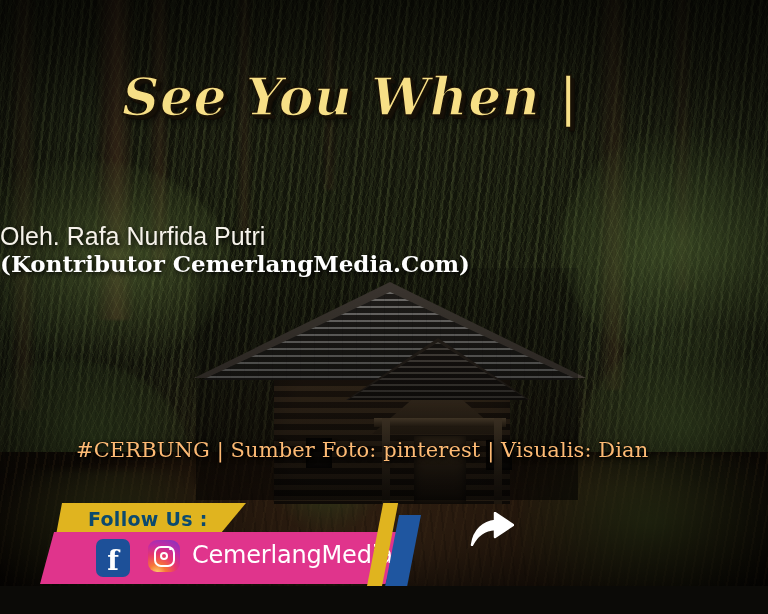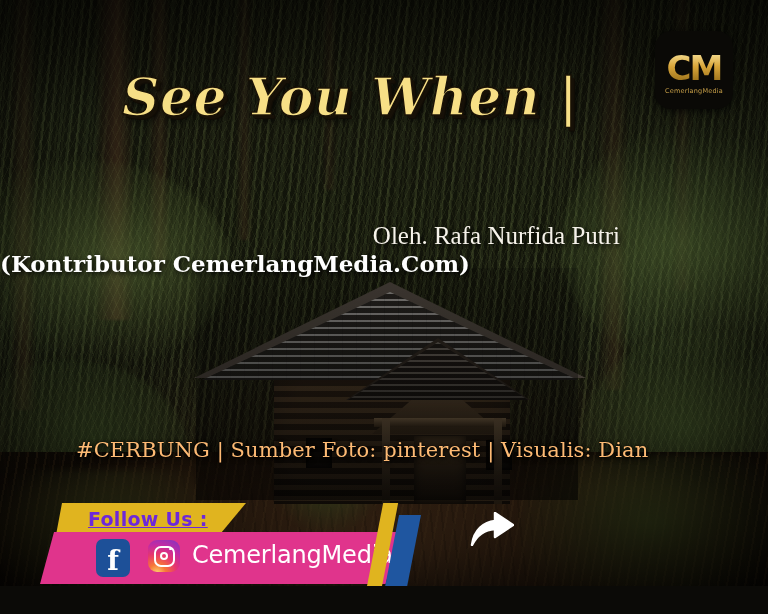--- a/index.html
+++ b/index.html
@@ -187,22 +187,22 @@
     color:#0d0a06;
     -webkit-text-stroke:1.6px #e8c860;
     text-shadow:
       2px 0 0 #e8c860, -2px 0 0 #e8c860, 0 2px 0 #e8c860, 0 -2px 0 #e8c860,
       2px 2px 0 #e8c860, -2px -2px 0 #e8c860, 2px -2px 0 #e8c860, -2px 2px 0 #e8c860,
       5px 6px 7px rgba(0,0,0,.8);
   }
 
   .author {
     position:absolute; left:0; top:222px; width:620px;
-    text-align:right;
-    font-family:Liberation Serif, serif;
+    text-align:left;
+    font-family:Liberation Sans, sans-serif;
     font-size:25px; color:#f6f2ea;
     text-shadow:2px 2px 5px rgba(0,0,0,.9);
     white-space:nowrap;
   }
   .author-sub {
     position:absolute; left:0; top:250px; width:620px;
     text-align:left;
     font-family:"DejaVu Serif", serif;
     font-weight:bold;
     font-size:23px; color:#ffffff;
@@ -242,22 +242,22 @@
 
   
   .follow-yellow {
     position:absolute; left:56px; top:503px; width:190px; height:32px;
     background:#e0b41f;
     clip-path:polygon(6px 0, 100% 0, 86% 100%, 0% 100%);
     display:flex; align-items:center;
   }
   .follow-yellow span {
     font-family:"DejaVu Sans", sans-serif;
-    font-weight:bold; font-size:19px; color:#6d28d9;
-    margin-left:32px; letter-spacing:.3px;text-decoration:underline;
+    font-weight:bold; font-size:19px; color:#0c4a6e;
+    margin-left:32px; letter-spacing:.3px;
   }
 
   .follow-pink {
     position:absolute; left:40px; top:532px; width:360px; height:52px;
     background:#e0348c;
     clip-path:polygon(14px 0, 100% 0, 96% 100%, 0% 100%);
   }
 
   .fb-icon {
     position:absolute; left:96px; top:539px; width:34px; height:38px;
@@ -357,24 +357,20 @@
   <div class="content">
 
     <div class="title-line1">See You When |</div>
 
 
     <div class="author">Oleh. Rafa Nurfida Putri</div>
     <div class="author-sub">(Kontributor CemerlangMedia.Com)</div>
 
     <div class="credits">#CERBUNG | Sumber Foto:  pinterest | Visualis: Dian</div>
 
-    <div class="logo">
-      <div class="logo-cm">CM</div>
-      <div class="logo-sub">CemerlangMedia</div>
-    </div>
 
     <div class="follow-yellow">
       <span>Follow Us :</span>
     </div>
 
     <div class="follow-pink"></div>
 
     <div class="fb-icon">
       <span>f</span>
     </div>

